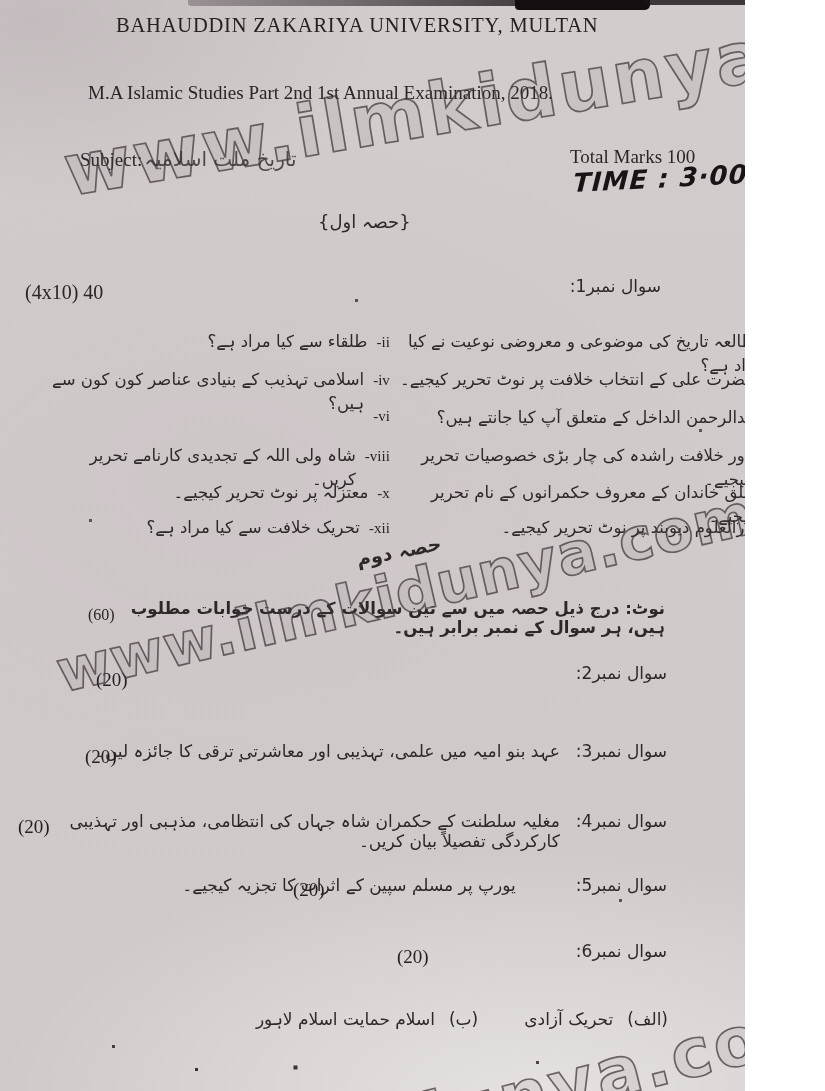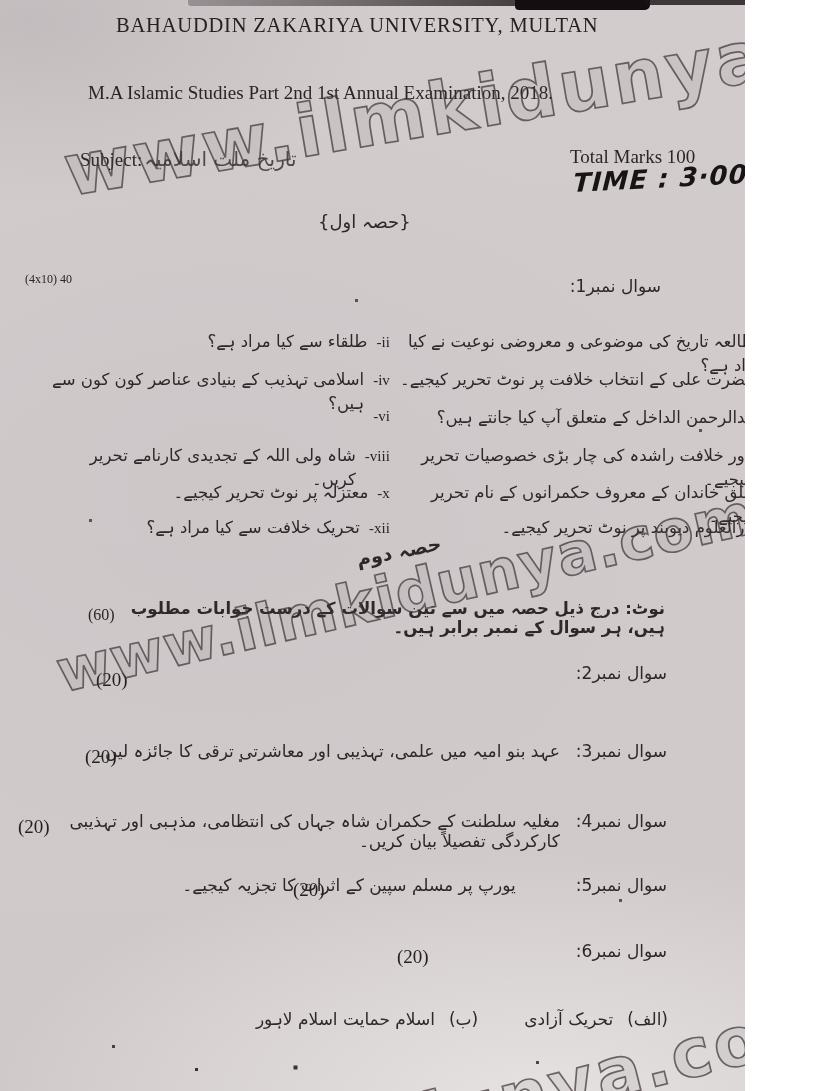--- a/index.html
+++ b/index.html
@@ -24,21 +24,21 @@
   .total-marks{left:570px; top:146px; font-size:19px;}
   .hand-time{
     left:574px; top:168px; font-size:26px; font-weight:700; font-style:italic;
     font-family:"DejaVu Sans", sans-serif; color:#181314; letter-spacing:1px;
     transform:rotate(-3deg) skewX(-6deg); transform-origin:0 0; white-space:nowrap;
   }
   .part1-heading{left:318px; top:211px; font-size:18px;text-align:center;}
   .part2-heading{left:356px; top:540px; font-size:19px; font-weight:700; transform:rotate(-11deg);}
 
   .q1row{top:276px; right:84px; direction:rtl; display:flex; gap:16px; font-size:17px; align-items:baseline;}
-  .q1-marks{left:25px; top:272px; font-size:12px;}
+  .q1-marks{left:25px; top:281px; font-size:20px;}
 
   .item-row{left:42px; width:740px; display:flex; direction:rtl; font-size:16.5px; line-height:1.45;}
   .item{display:flex; direction:rtl; gap:9px; align-items:baseline;}
   .item-right{width:53%;}
   .item-left{width:47%;}
   .rnum{direction:ltr; unicode-bidi:bidi-override; font-family:"Liberation Serif", serif; font-size:15px; white-space:nowrap; color:#2a2425;}
   .r1{top:330px}.r2{top:368px}.r3{top:406px}.r4{top:444px}.r5{top:481px}.r6{top:516px}
 
   .note-row{top:599px; right:80px; direction:rtl; font-size:16.5px; max-width:540px; text-align:right;font-weight:bold;}
   .note-marks{left:88px; top:606px; font-size:16px;}

